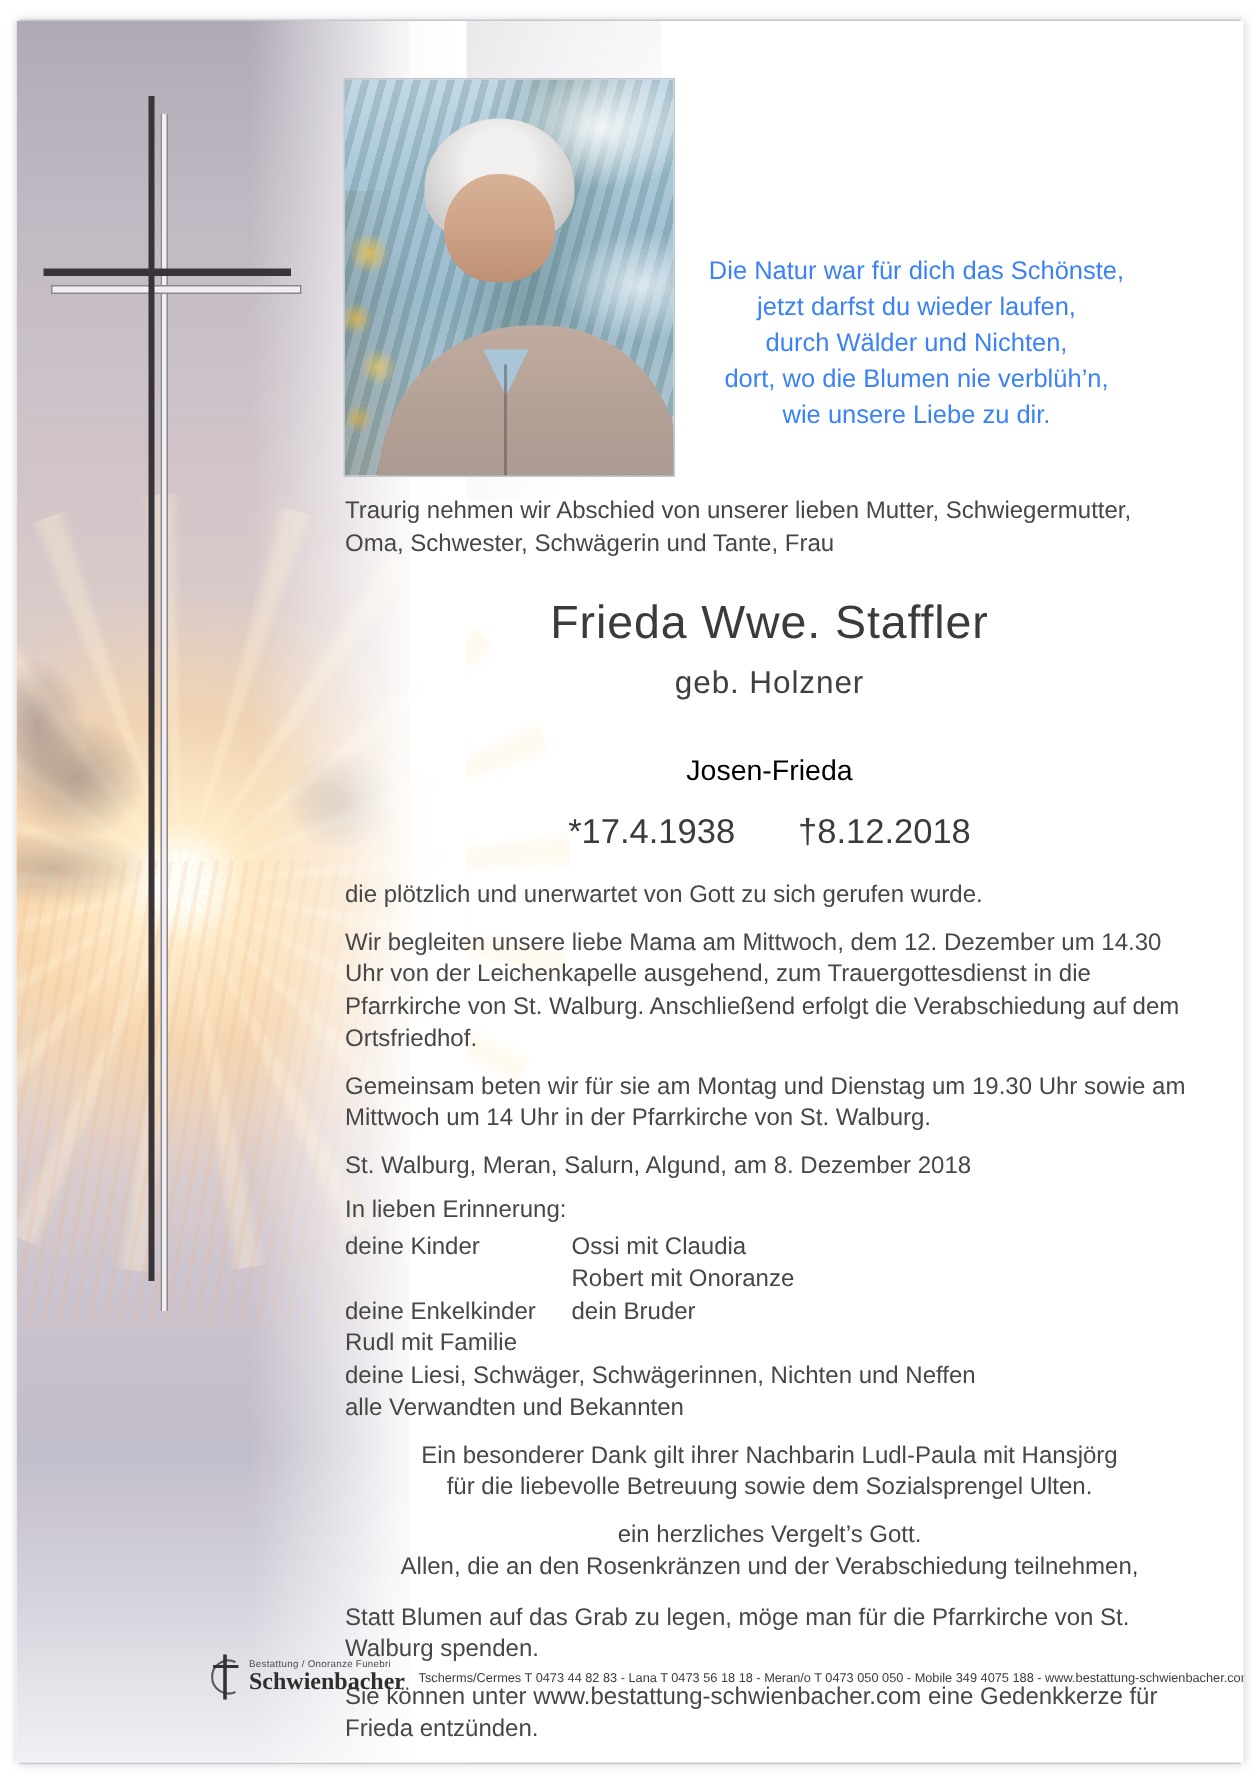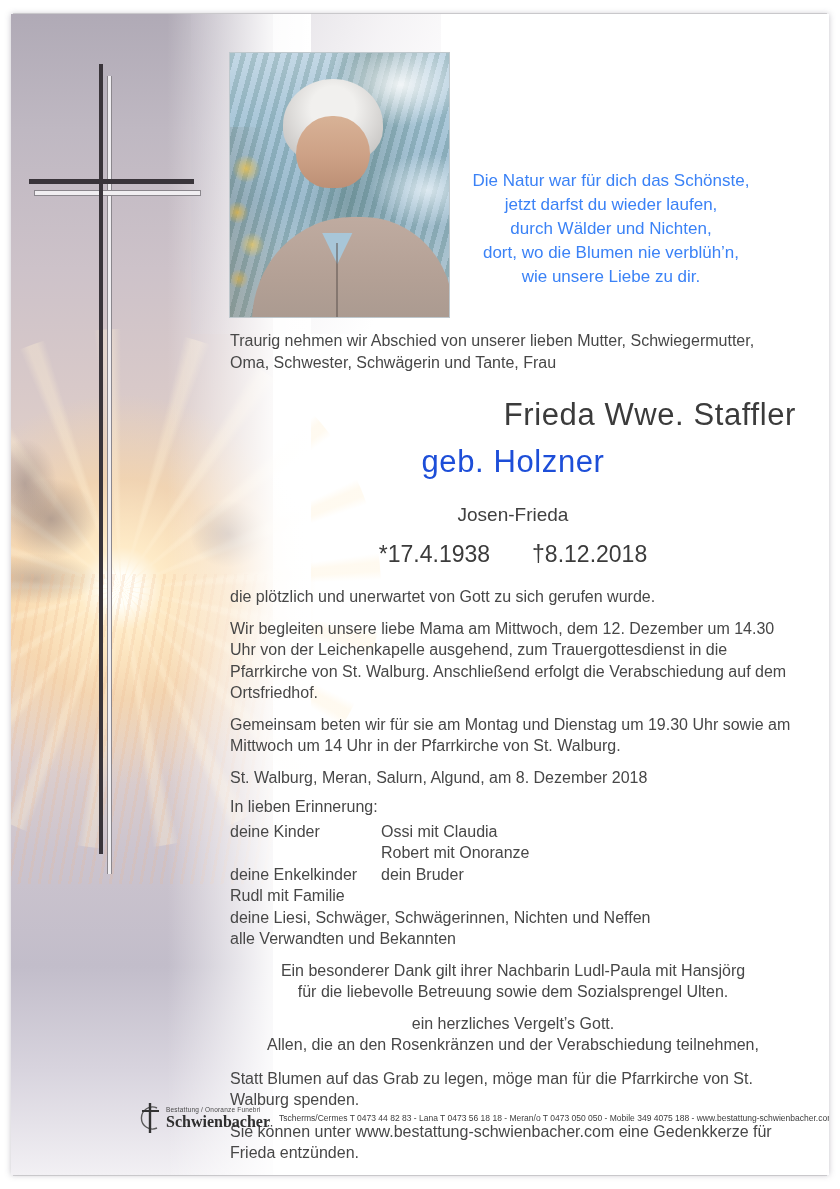--- a/index.html
+++ b/index.html
@@ -70,26 +70,26 @@
     border-radius:50% 45% 0 0/100% 90% 0 0;
     background:linear-gradient(180deg,#bfaba0 0%,#b3a095 60%,#aa9a90 100%);}
   .p-shirt{position:absolute;left:42%;top:68%;width:14%;height:12%;
     clip-path:polygon(0 0,100% 0,50% 100%);background:#a8c6d8;}
   .p-zip{position:absolute;left:48.5%;top:72%;width:2px;height:28%;background:rgba(90,80,75,.5);}
 
   
   .poem{position:absolute;left:400px;top:155px;width:400px;text-align:center;
     font-size:17px;line-height:24px;color:#3b82f6;}
   .intro{position:absolute;left:219px;top:316px;width:562px;font-size:16px;line-height:21.5px;}
-  .name-line1{position:absolute;left:219px;top:383px;width:566px;text-align:right;
+  .name-line1{position:absolute;left:219px;top:383px;width:566px;text-align:center;
     font-size:31px;letter-spacing:.6px;color:#3b3b3b;}
   .name-line2{position:absolute;left:219px;top:430px;width:566px;text-align:center;
-    font-size:31px;letter-spacing:.6px;color:#1d4ed8;}
+    font-size:21px;letter-spacing:.6px;color:#404040;}
   .nickname{position:absolute;left:219px;top:490px;width:566px;text-align:center;
-    font-size:19px;color:#404040;}
+    font-size:19px;color:#000000;}
   .dates{position:absolute;left:219px;top:527px;width:566px;display:flex;
     justify-content:center;gap:42px;font-size:23px;color:#3b3b3b;}
   .flow{position:absolute;left:219px;top:572px;width:566px;font-size:16px;line-height:21.5px;}
   .flow p{margin:0 0 10px 0;}
   .flow .tight{margin-bottom:3px;}
   .fam-grid{display:grid;grid-template-columns:151px 1fr;margin:0;}
   .center-block{text-align:center;margin:0 0 10px 0;}
   .mb12{margin-bottom:12px;}
   .mb13{margin-bottom:13px;}
 

